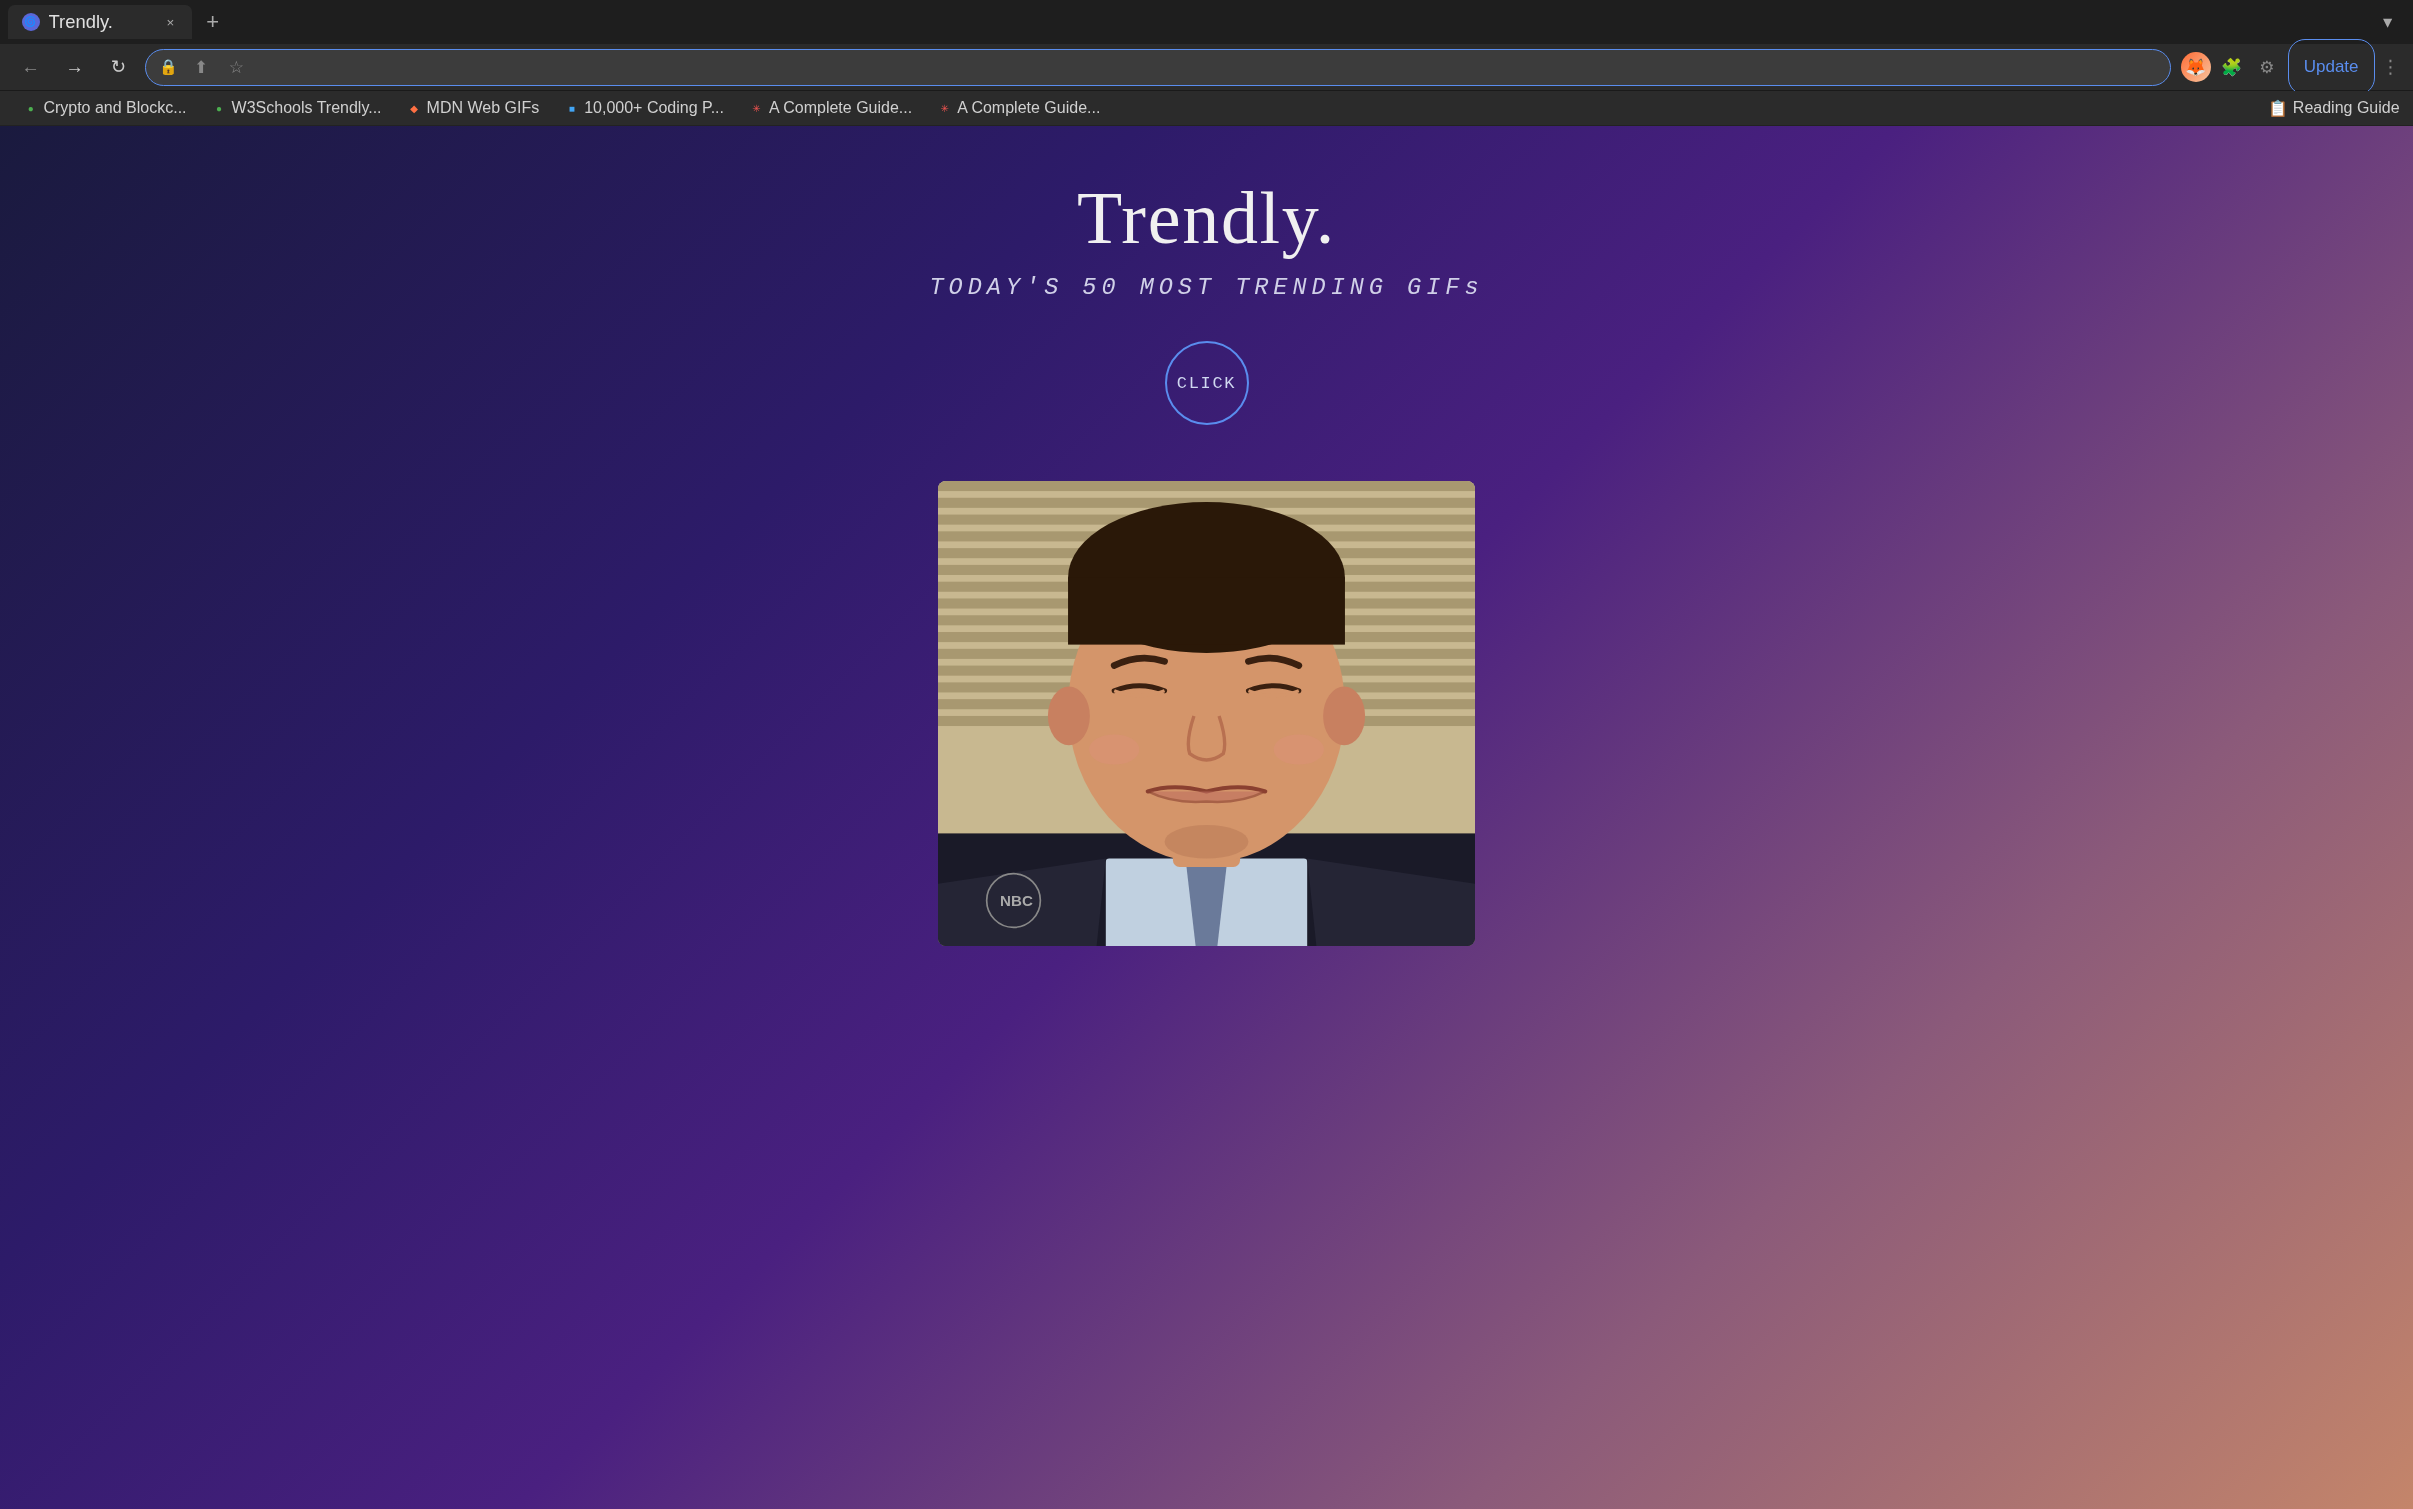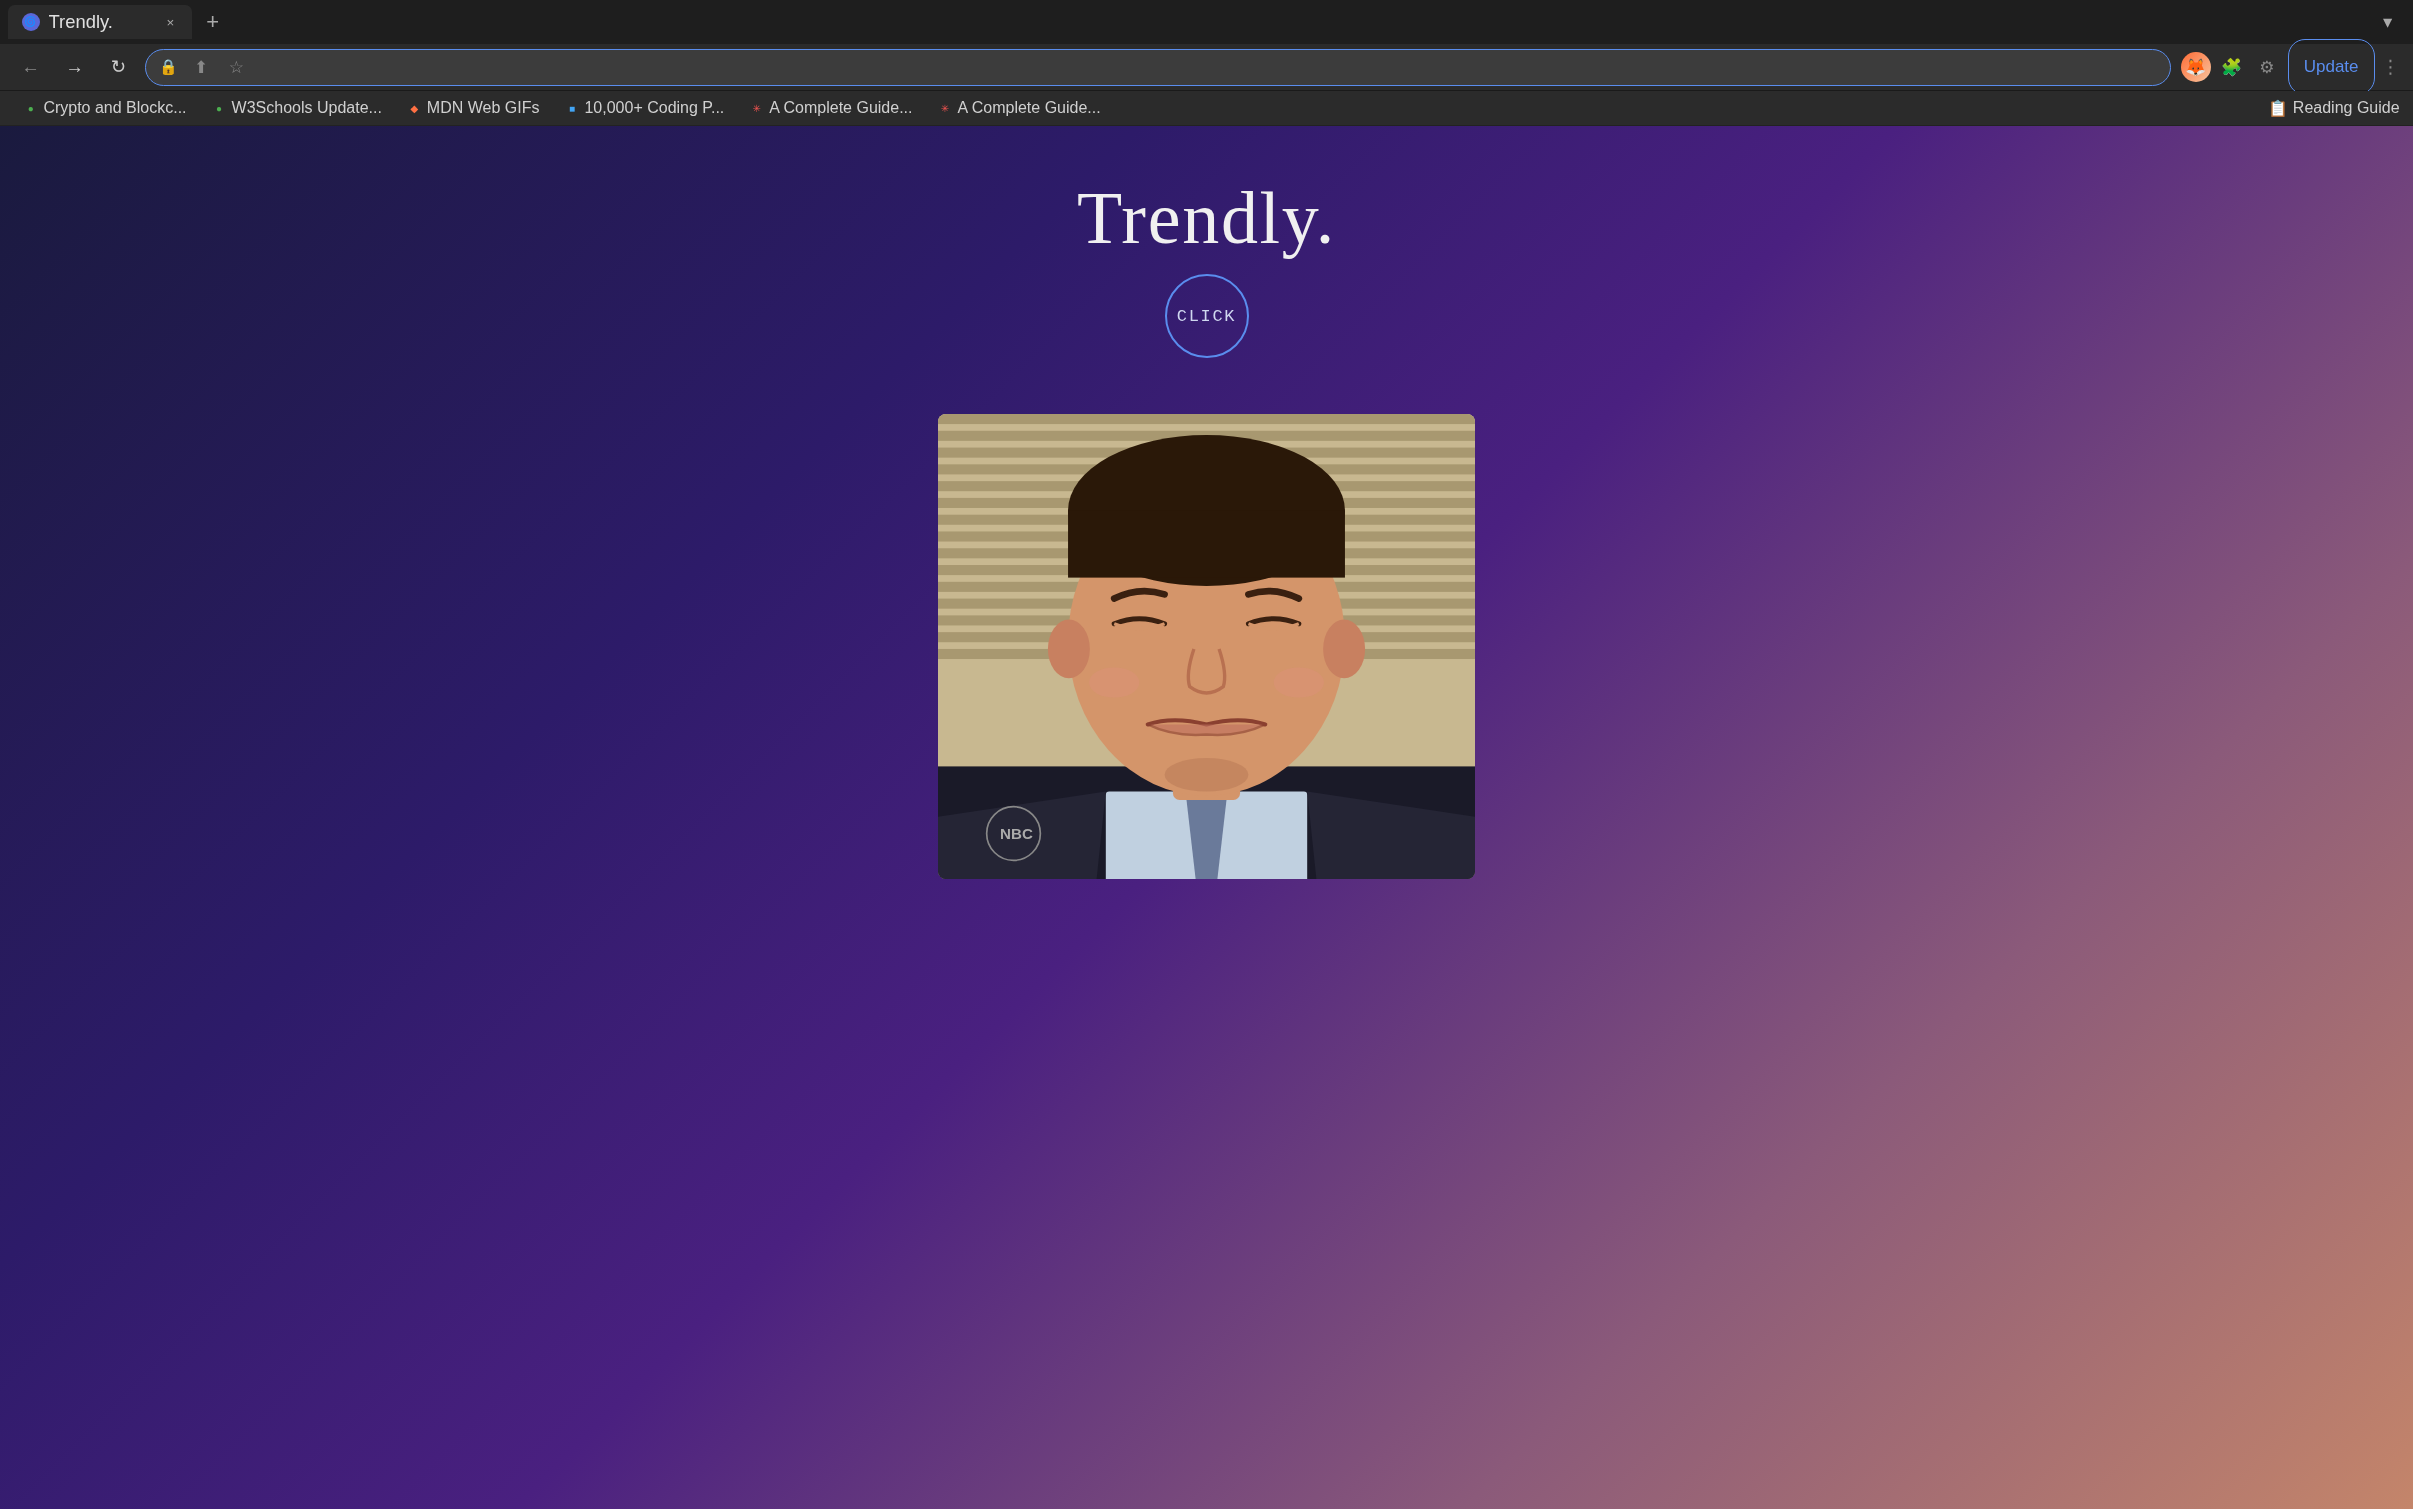--- a/index.html
+++ b/index.html
@@ -347,21 +347,21 @@
     </div>
   </div>
 
   <div class="bookmarks-bar">
     <div class="bookmark-item">
       <div class="bookmark-favicon" style="color: #4caf50;">●</div>
       <span>Crypto and Blockc...</span>
     </div>
     <div class="bookmark-item">
       <div class="bookmark-favicon" style="color: #4caf50;">●</div>
-      <span>W3Schools Update...</span>
+      <span>W3Schools Trendly...</span>
     </div>
     <div class="bookmark-item">
       <div class="bookmark-favicon" style="color: #ff7043;">◆</div>
       <span>MDN Web GIFs</span>
     </div>
     <div class="bookmark-item">
       <div class="bookmark-favicon" style="color: #42a5f5;">■</div>
       <span>10,000+ Coding P...</span>
     </div>
     <div class="bookmark-item">
@@ -376,20 +376,21 @@
     <div class="bookmark-reading-list">
       <span>📋</span>
       <span>Reading Guide</span>
     </div>
   </div>
 
 </div>
 
 <div class="page-content">
   <h1 class="app-title">Trendly.</h1>
+  <p class="app-subtitle">TODAY'S 50 MOST TRENDING GIFs</p>
 
   <button class="click-button">CLICK</button>
 
   <div class="gif-container">
     
     <svg width="537" height="537" viewBox="0 0 640 640" xmlns="http://www.w3.org/2000/svg">
 
       <rect width="640" height="640" fill="#c8b890"></rect>
 
       <rect x="0" y="0" width="640" height="12" fill="#a89870"></rect>

